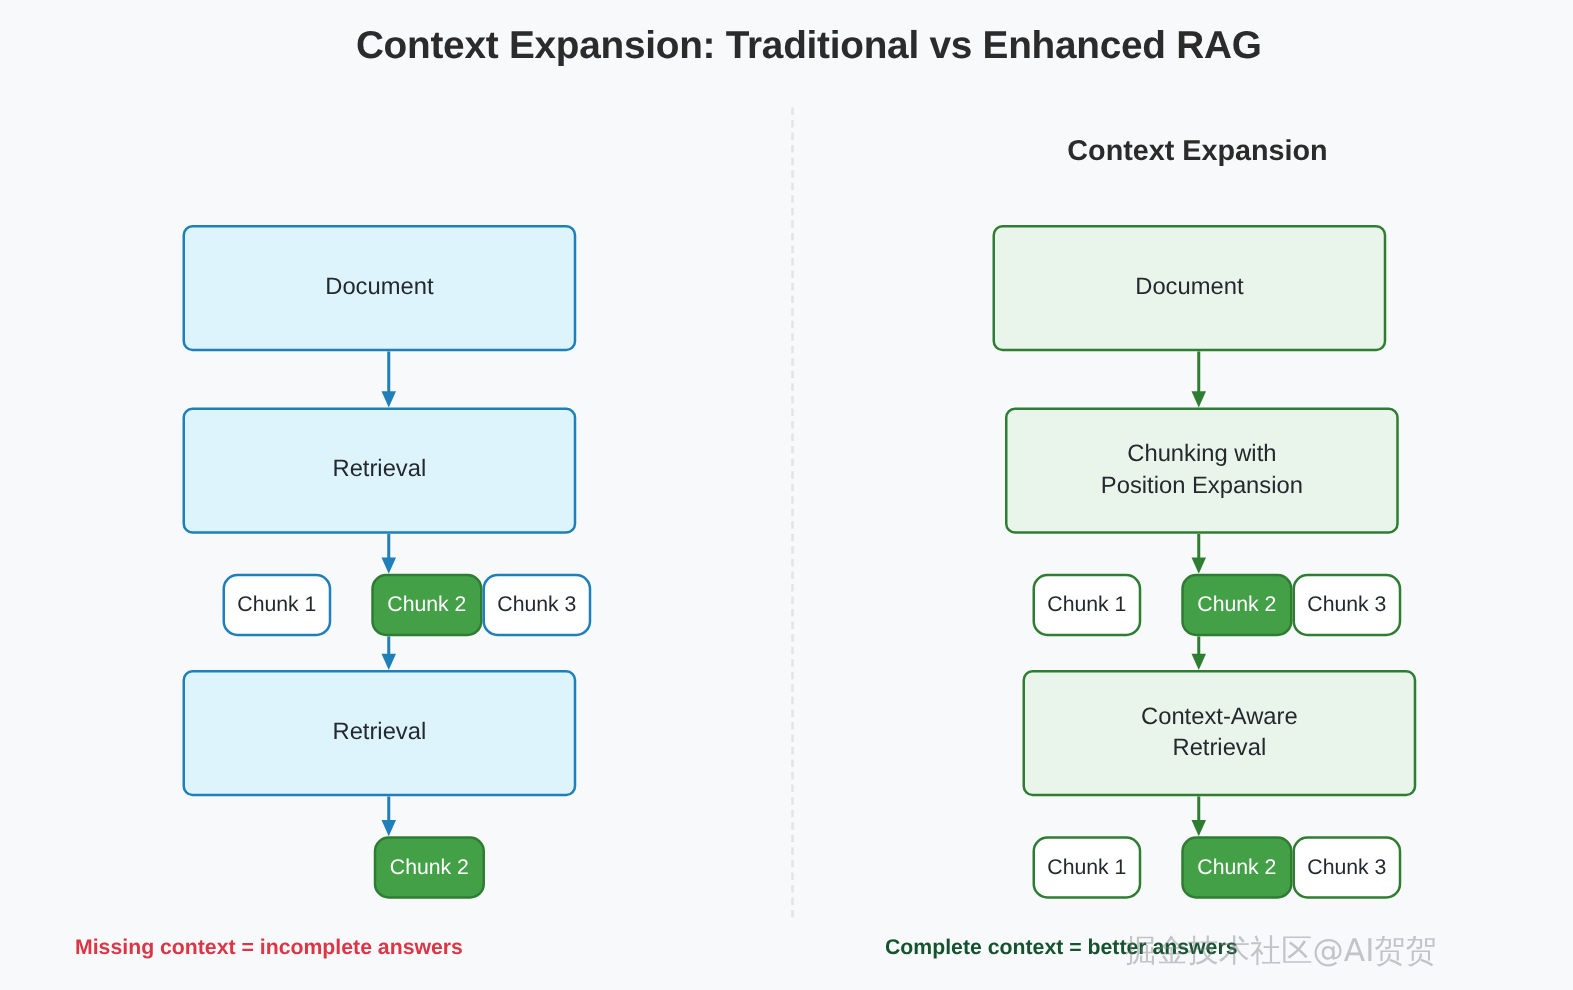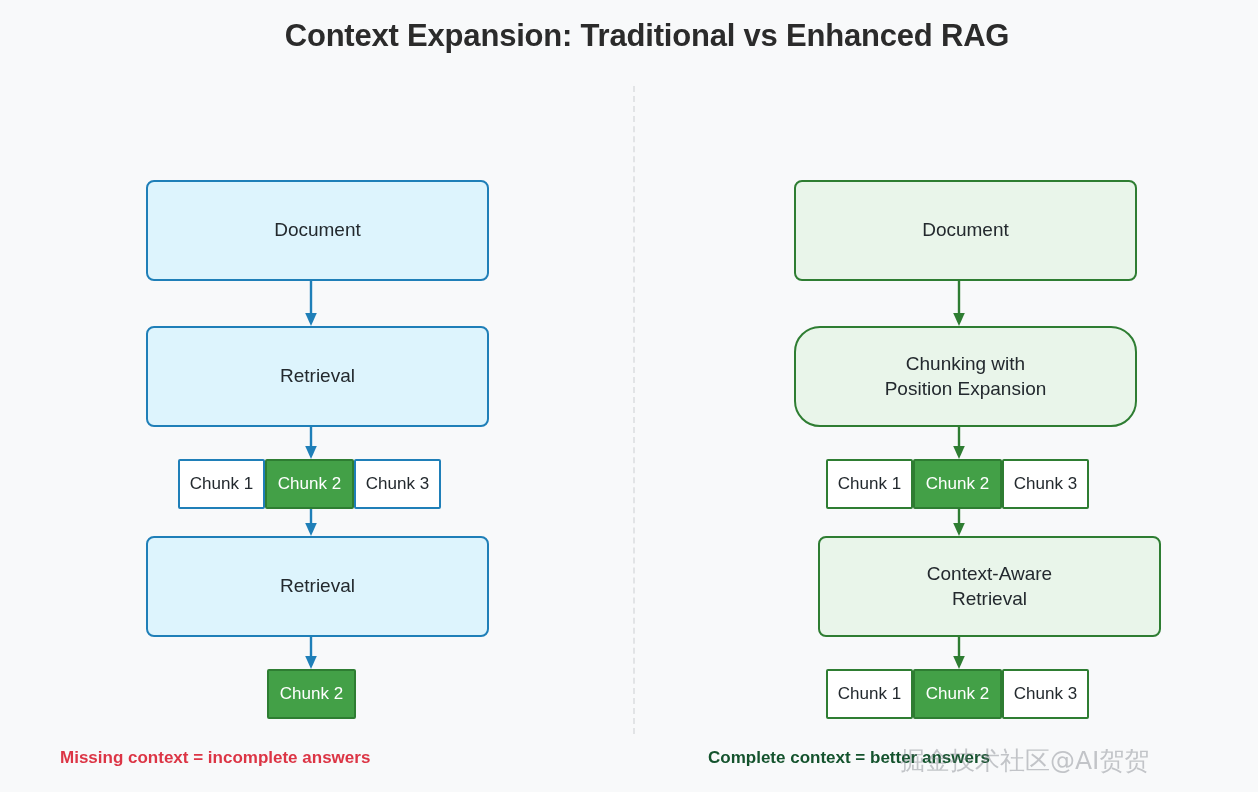--- a/index.html
+++ b/index.html
@@ -71,21 +71,21 @@
     box-sizing: border-box;
     border-radius: 8px;
     display: flex;
     align-items: center;
     justify-content: center;
     text-align: center;
     line-height: 1.28;
   }
 
   .node.big {
-    width: 343px;
+    width: 315px;
     font-size: 19px;
     border-width: 2px;
     border-style: solid;
   }
   .node.blue-fill {
     background: #ddf4fd;
     border-color: #1f7fb8;
     color: #23292e;
   }
   .node.green-fill {
@@ -95,35 +95,36 @@
   }
 
   
   .chunk-row {
     position: absolute;
     display: flex;
     align-items: stretch;
   }
   .chunk {
     box-sizing: border-box;
-    border-radius: 2px;
+    border-radius: 12px;
     border-width: 2px;
     border-style: solid;
     display: flex;
     align-items: center;
     justify-content: center;
     font-size: 17px;
     background: #ffffff;
   }
   .chunk.plain-blue  { border-color: #1f7fb8; color: #23292e; }
   .chunk.plain-green { border-color: #2e7d32; color: #23292e; }
   .chunk.highlight {
     background: #43a047;
     border-color: #2e7d32;
     color: #ffffff;
+    margin-left: 32px;
   }
 
   
   .arrow {
     position: absolute;
   }
 
   
   .caption {
     position: absolute;
@@ -206,31 +207,32 @@
 
     <div class="chunk highlight" style="position:absolute; left:207px; top:669px; width:89px; height:50px;">
       <span>Chunk 2</span>
     </div>
 
     <div class="caption bad">Missing context = incomplete answers</div>
   </div>
 
   <div class="column right">
 
+    <div class="column-title">Context Expansion</div>
 
     <div class="node big green-fill" style="left:86px; top:180px; height:101px;">
       <span>Document</span>
     </div>
 
     <svg class="arrow" style="left:243px; top:281px;" width="16" height="46" viewBox="0 0 16 46">
       <line x1="8" y1="0" x2="8" y2="34" stroke="#2e7d32" stroke-width="2.4"></line>
       <polygon points="8,45 2.2,32 13.8,32" fill="#2e7d32"></polygon>
     </svg>
 
-    <div class="node big green-fill" style="left:86px; top:326px; height:101px;border-radius:26px;">
+    <div class="node big green-fill" style="left:96px; top:326px; height:101px;">
       <span>
         <span>Chunking with</span><br>
         <span>Position Expansion</span>
       </span>
     </div>
 
     <svg class="arrow" style="left:243px; top:427px;" width="16" height="33" viewBox="0 0 16 33">
       <line x1="8" y1="0" x2="8" y2="21" stroke="#2e7d32" stroke-width="2.4"></line>
       <polygon points="8,32 2.2,19 13.8,19" fill="#2e7d32"></polygon>
     </svg>

